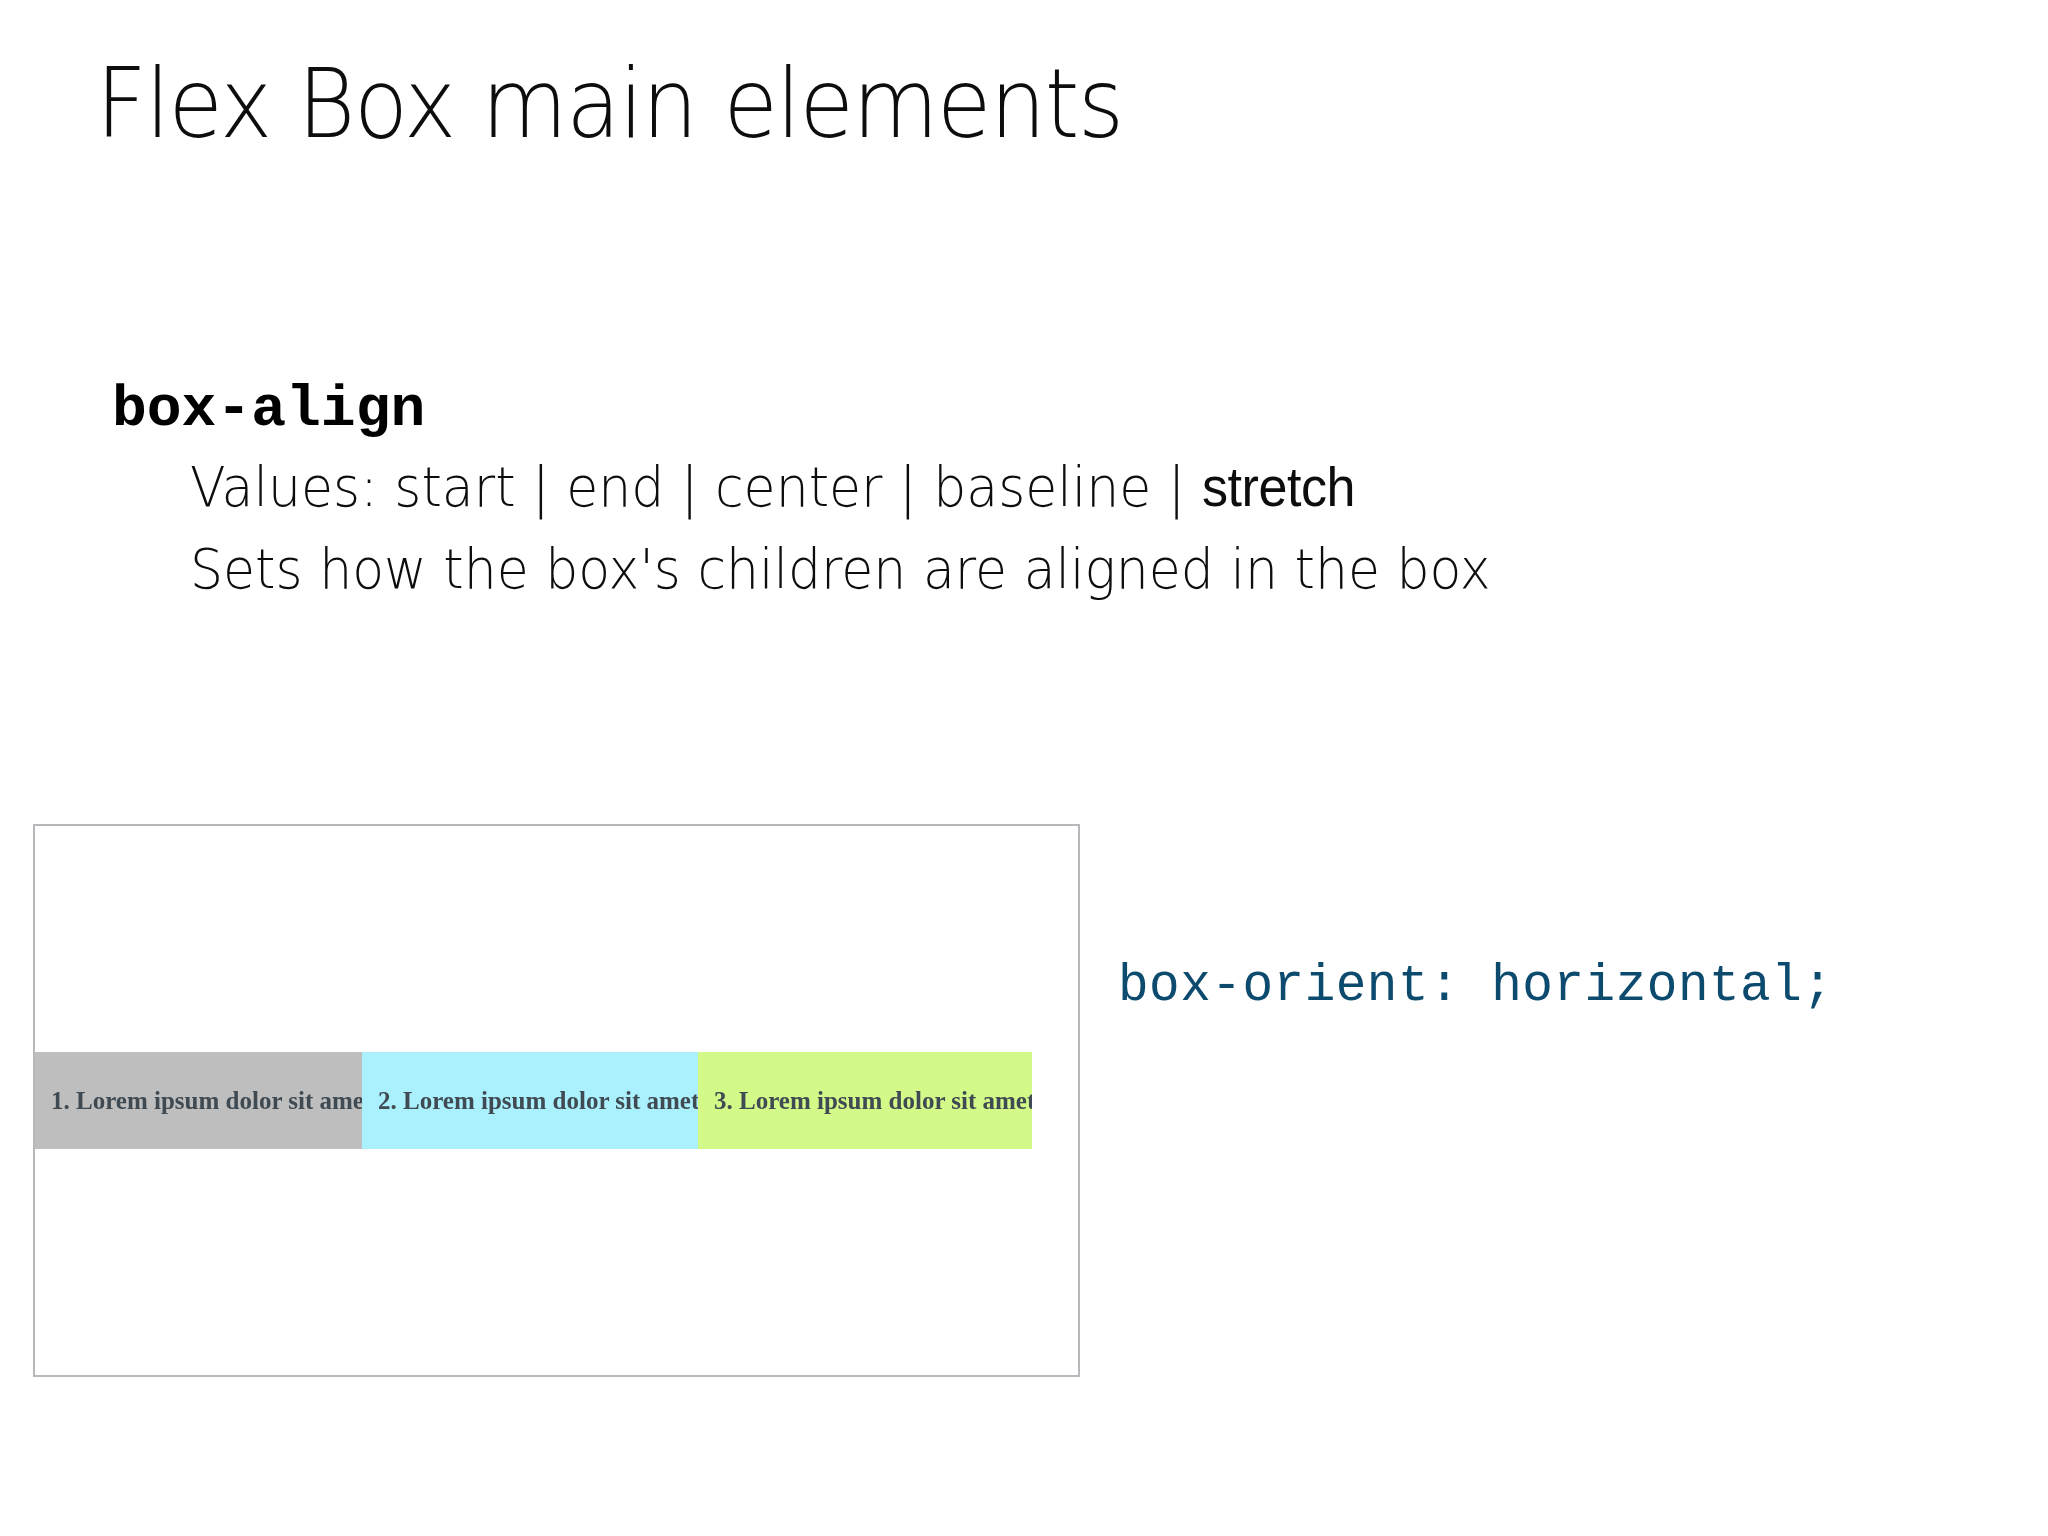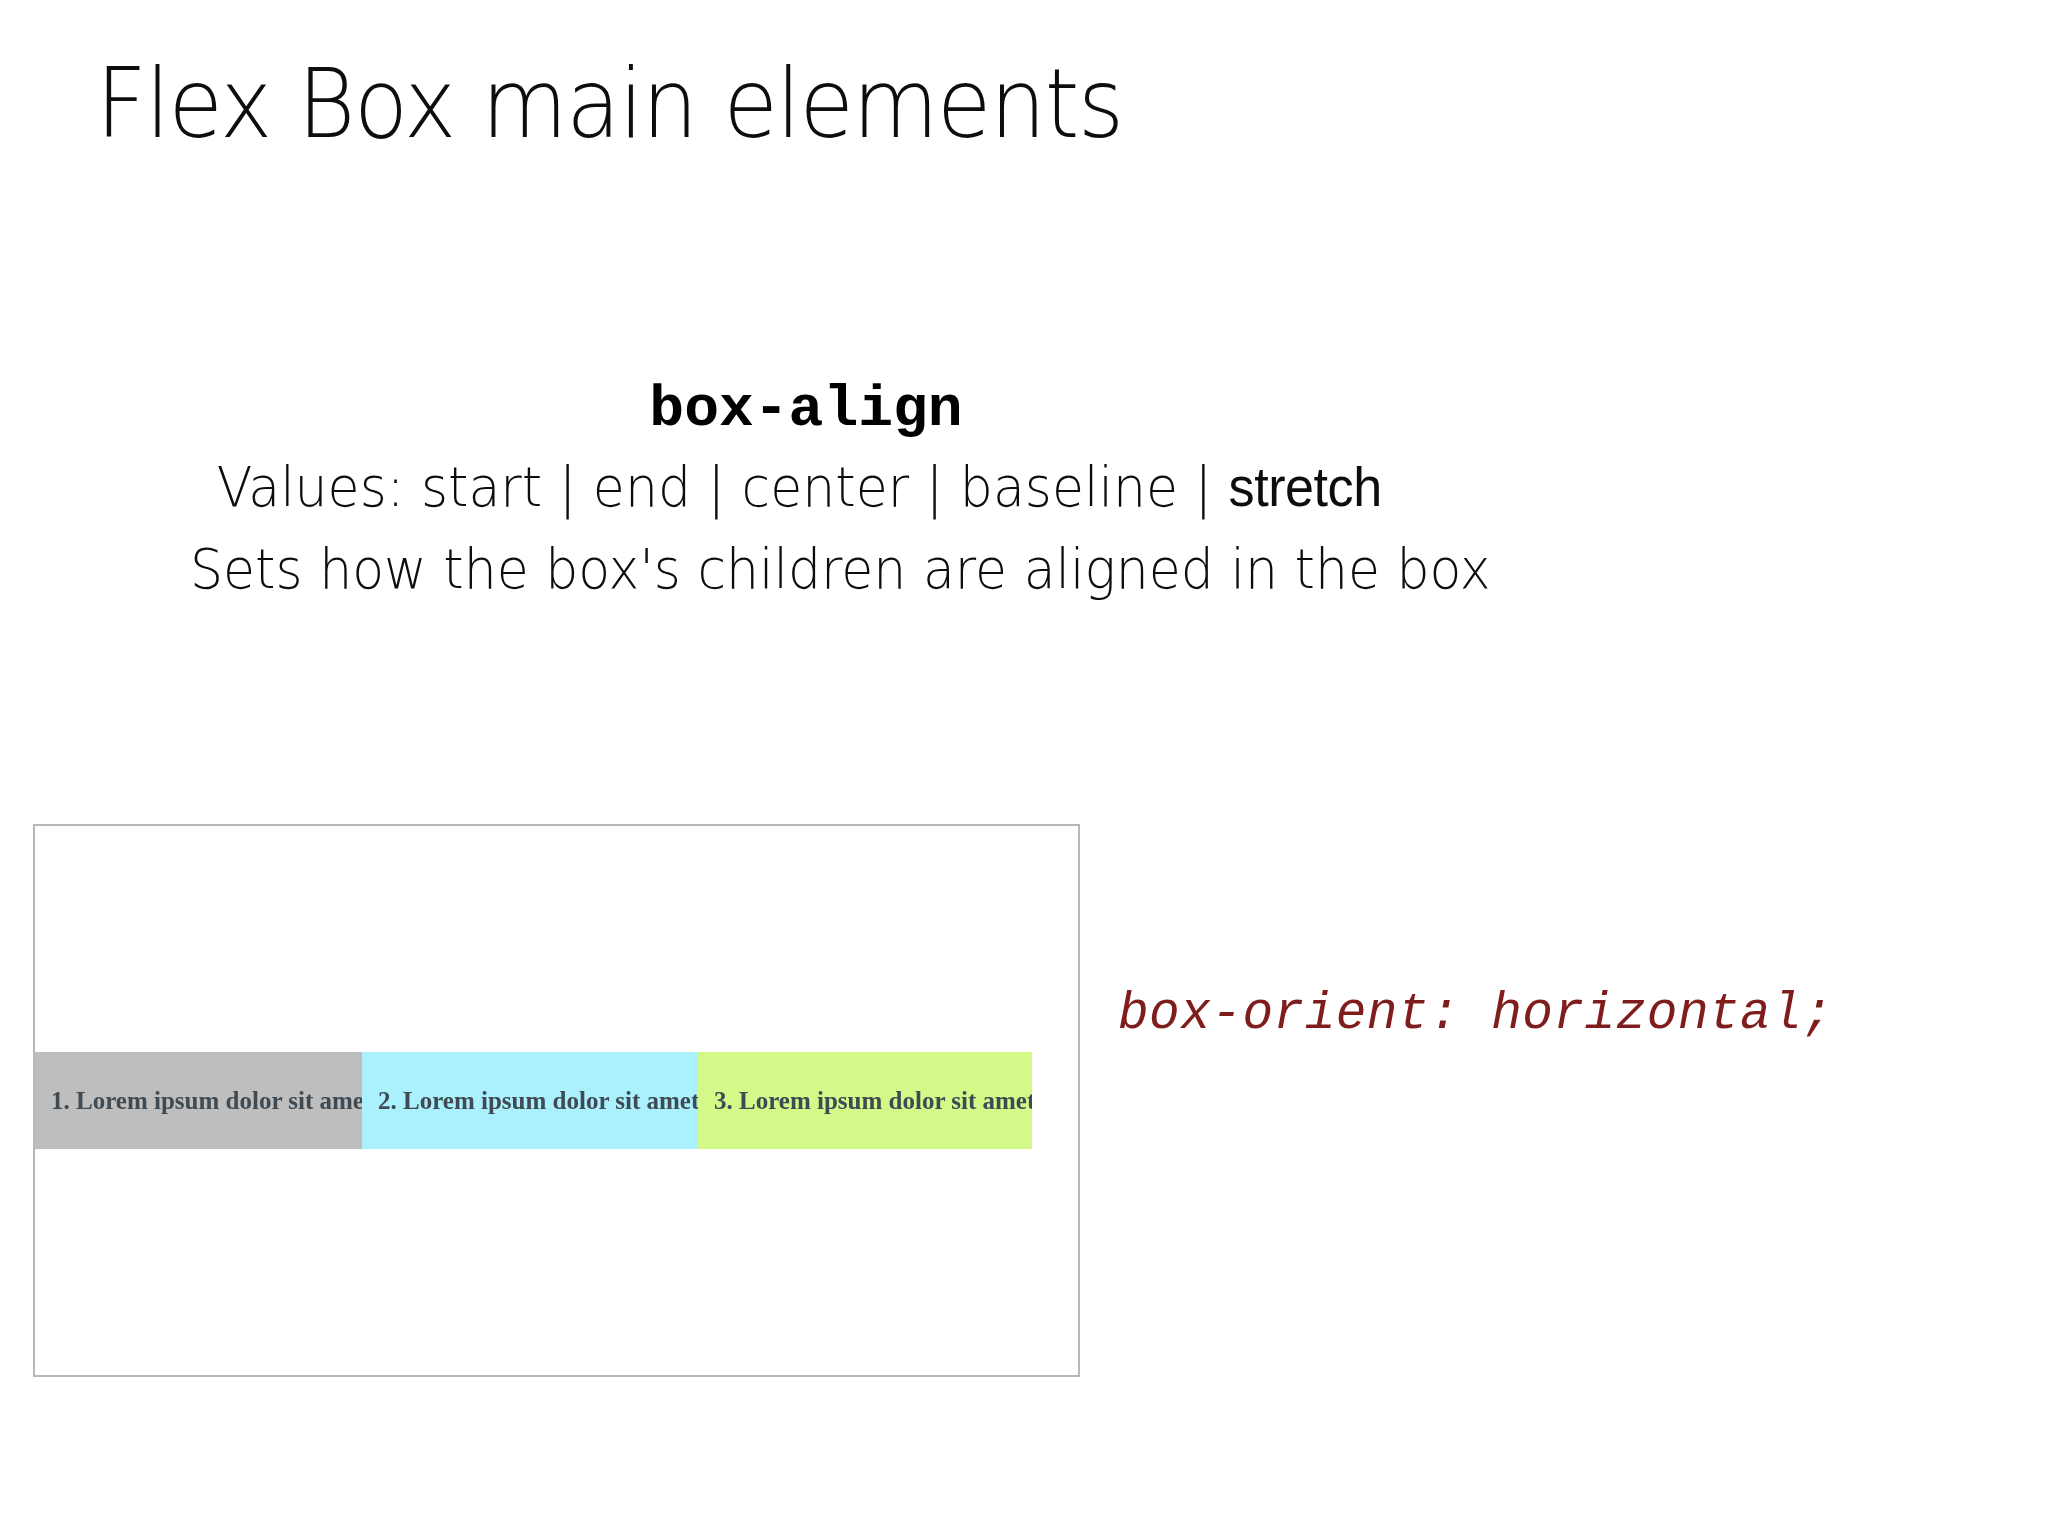--- a/index.html
+++ b/index.html
@@ -31,21 +31,20 @@
     transform: scaleX(0.92);
     transform-origin: left top;
   }
 
   
   .body-block {
     position: absolute;
     left: 0;
     top: 378px;
     width: 1500px;
-    text-align: center;
   }
 
   .prop-name {
     margin: 0 0 6px 112px;
     font-family: "Liberation Mono", "DejaVu Sans Mono", monospace;
     font-weight: bold;
     font-size: 58px;
     line-height: 1.12;
     letter-spacing: 0px;
     color: #000000;
@@ -100,29 +99,28 @@
     overflow: hidden;
   }
   .demo-cell-1 { width: 327px; background: #bebebe; }
   .demo-cell-2 { width: 336px; background: #aaf0fd; }
   .demo-cell-3 { width: 334px; background: #d3f989; }
 
   
   .code-block {
     position: absolute;
     left: 1118px;
-    top: 984px;
+    top: 956px;
     font-family: "Liberation Mono", "DejaVu Sans Mono", monospace;
     font-weight: 400;
     font-size: 51px;
     line-height: 1.22;
-    color: #7f1d1d;
+    color: #0c4a6e;
     letter-spacing: 0.5px;
     white-space: nowrap;
-    font-style: italic;
   }
   .code-line { display: block; }
 </style>
 </head>
 <body>
 
 <div class="slide-title">Flex Box main elements</div>
 
 <div class="body-block">
 

